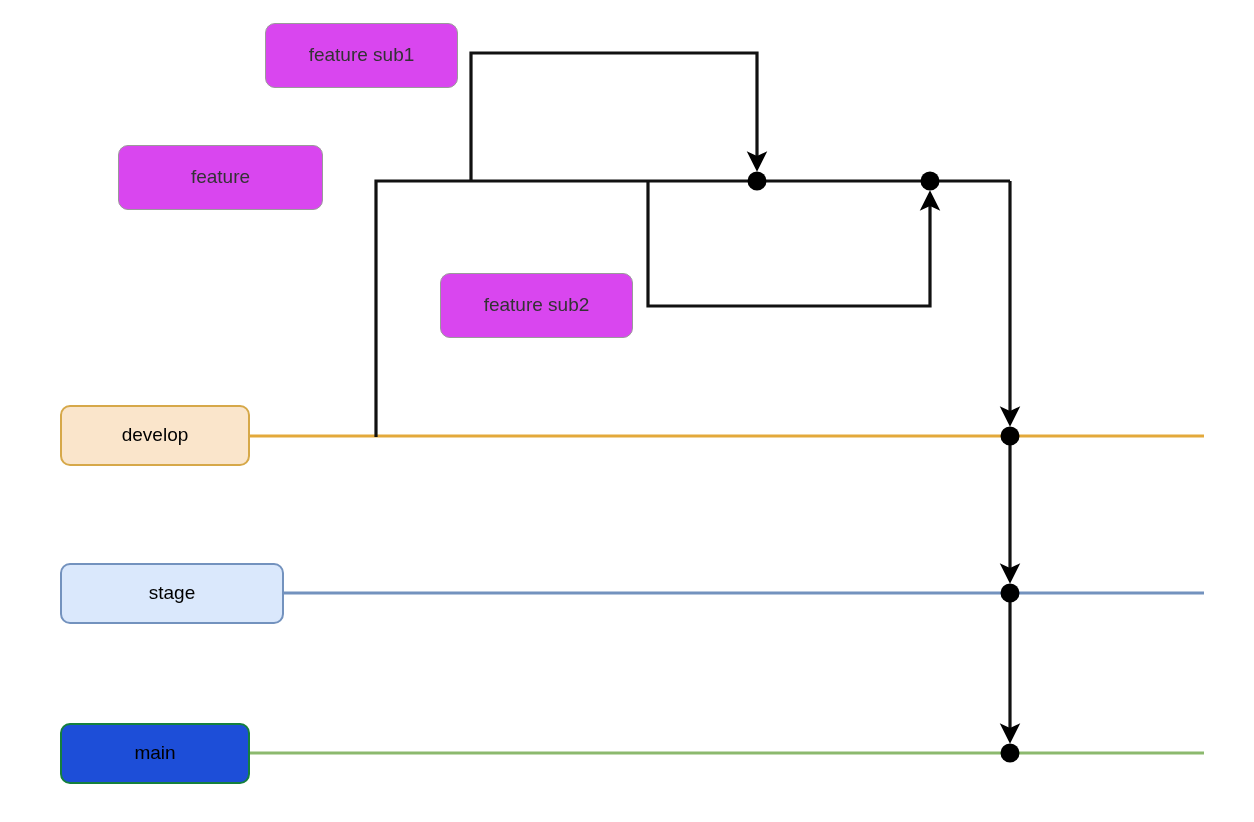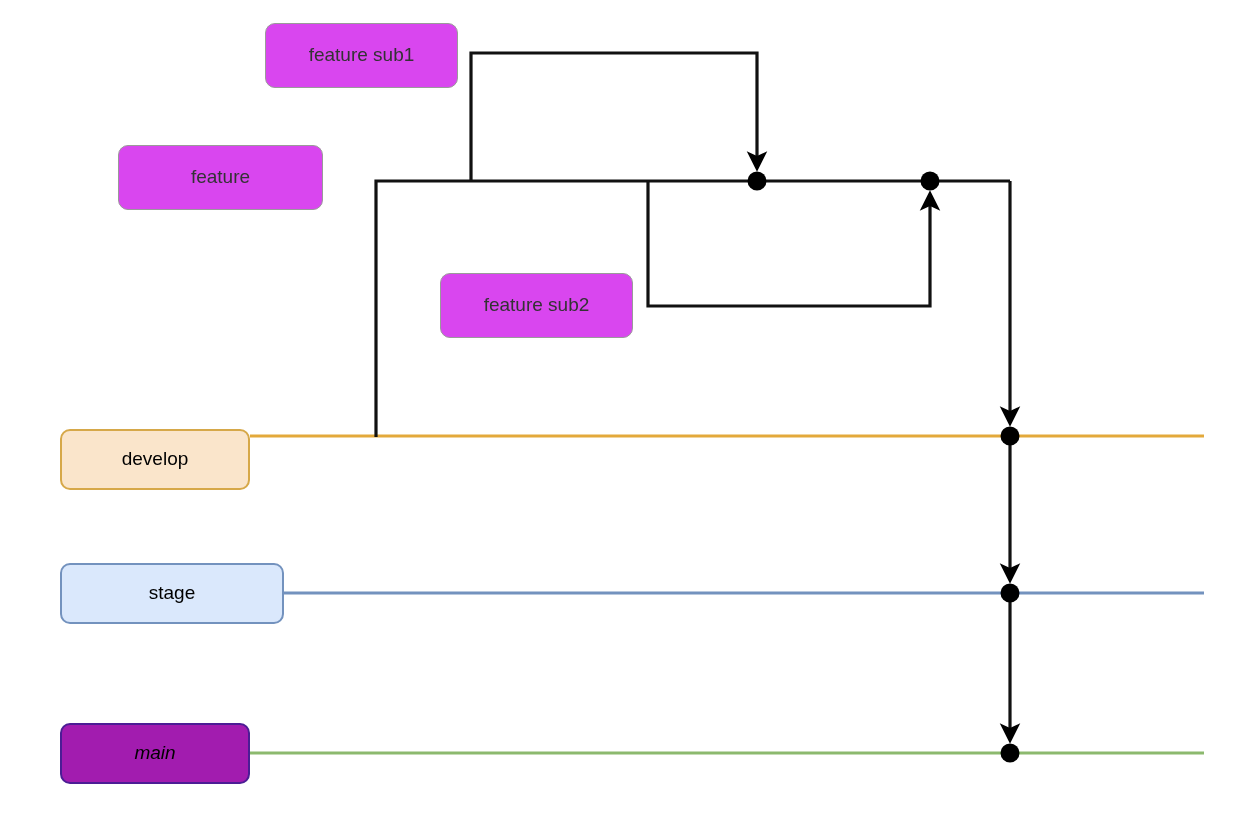--- a/index.html
+++ b/index.html
@@ -40,30 +40,28 @@
     user-select: none;
   }
   .label-feature {
     background: #d946ef;
     border: 1px solid #9a9a9a;
     color: #333333;
   }
   .label-develop {
     background: #FAE5CB;
     border: 2px solid #D6A849;
-    margin-top: 24px;
   }
   .label-stage {
     background: #DAE8FC;
     border: 2px solid #7392BE;
   }
   .label-main {
-    background: #a21caf;
-    border: 2px solid #4c1d95;
-    font-style: italic;
+    background: #1d4ed8;
+    border: 2px solid #15803d;
   }
 </style>
 </head>
 <body>
 
 <div id="canvas">
 
   <svg id="diagram-svg" viewBox="0 0 1254 822" xmlns="http://www.w3.org/2000/svg">
     <defs>
       <marker id="arrow-black" viewBox="0 0 12 12" refX="9" refY="6" markerWidth="7" markerHeight="7" orient="auto-start-reverse">

